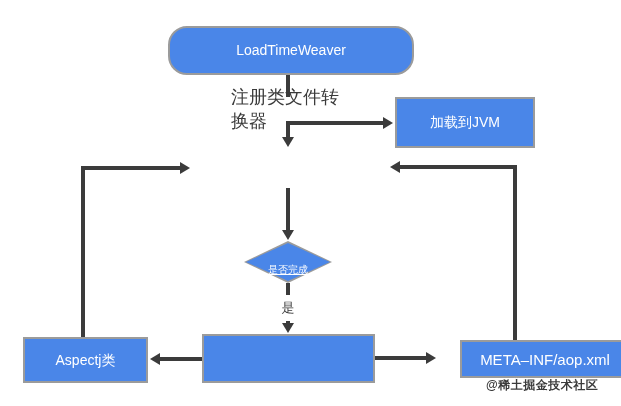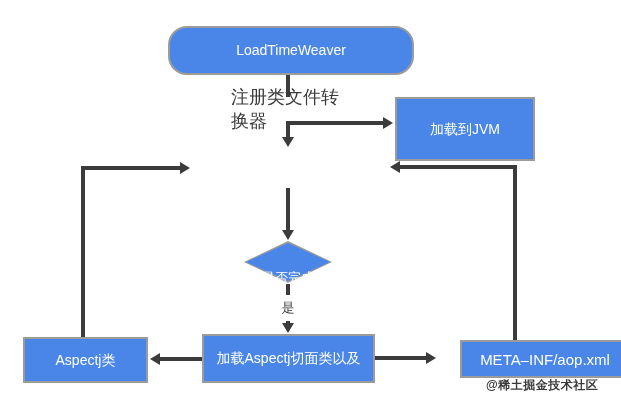--- a/index.html
+++ b/index.html
@@ -10,39 +10,39 @@
   
   .node{
     position:absolute;box-sizing:border-box;
     background:#4a86e8;border:2px solid #9b9b9b;
     color:#ffffff;font-size:14px;line-height:17px;
     display:flex;flex-direction:column;align-items:center;justify-content:center;
     text-align:center;
   }
   .pill{border-radius:19px;}
   .n-lw{left:168px;top:26px;width:246px;height:49px;}
-  .n-jvm{left:395px;top:97px;width:140px;height:64px;}
+  .n-jvm{left:395px;top:97px;width:140px;height:51px;}
   .n-cl{left:190px;top:148px;width:200px;height:40px;}
   .n-aspectj{left:23px;top:337px;width:125px;height:46px;}
   .n-la{left:202px;top:334px;width:173px;height:49px;}
   .n-meta{left:460px;top:340px;width:170px;height:38px;font-size:15px;}
   
   .diamond{position:absolute;left:244px;top:241px;width:88px;height:42px;}
   .diamond .shape-border{
     position:absolute;left:0;top:0;width:88px;height:42px;background:#9b9b9b;
     clip-path:polygon(50% 0,100% 50%,50% 100%,0 50%);
   }
   .diamond .shape-fill{
     position:absolute;left:2px;top:2px;width:84px;height:38px;background:#4a86e8;
     clip-path:polygon(50% 0,100% 50%,50% 100%,0 50%);
   }
   .diamond .d-label{
-    position:absolute;left:0;top:16px;width:88px;height:42px;
+    position:absolute;left:0;top:8px;width:88px;height:42px;
     display:flex;align-items:center;justify-content:center;
-    color:#ffffff;font-size:13px;text-decoration:underline;
+    color:#ffffff;font-size:10px;text-decoration:underline;
   }
   
   .line{position:absolute;background:#3b3b3b;}
   .l-lw-cl{left:286px;top:63px;width:4px;height:77px;}
   .l-branch-jvm{left:288px;top:121px;width:96px;height:4px;}
   .l-cl-dec{left:286px;top:188px;width:4px;height:43px;}
   .l-dec-la{left:286px;top:283px;width:4px;height:41px;}
   .l-la-aspectj{left:159px;top:357px;width:43px;height:4px;}
   .l-la-meta{left:375px;top:356px;width:52px;height:4px;}
   .l-meta-up{left:513px;top:165px;width:4px;height:176px;}
@@ -109,21 +109,20 @@
 
   <div class="diamond">
     <div class="shape-border"></div>
     <div class="shape-fill"></div>
     <div class="d-label">是否完成</div>
   </div>
 
   <div class="node n-aspectj">Aspectj类</div>
 
   <div class="node n-la">
-    <div>加载Aspectj切面类以及</div>
   </div>
 
   <div class="node n-meta">META–INF/aop.xml</div>
 
   <div class="edge-label el-register">注册类文件转换器</div>
   <div class="edge-label el-yes">是</div>
 
   <div class="watermark">@稀土掘金技术社区</div>
 
 </div>

